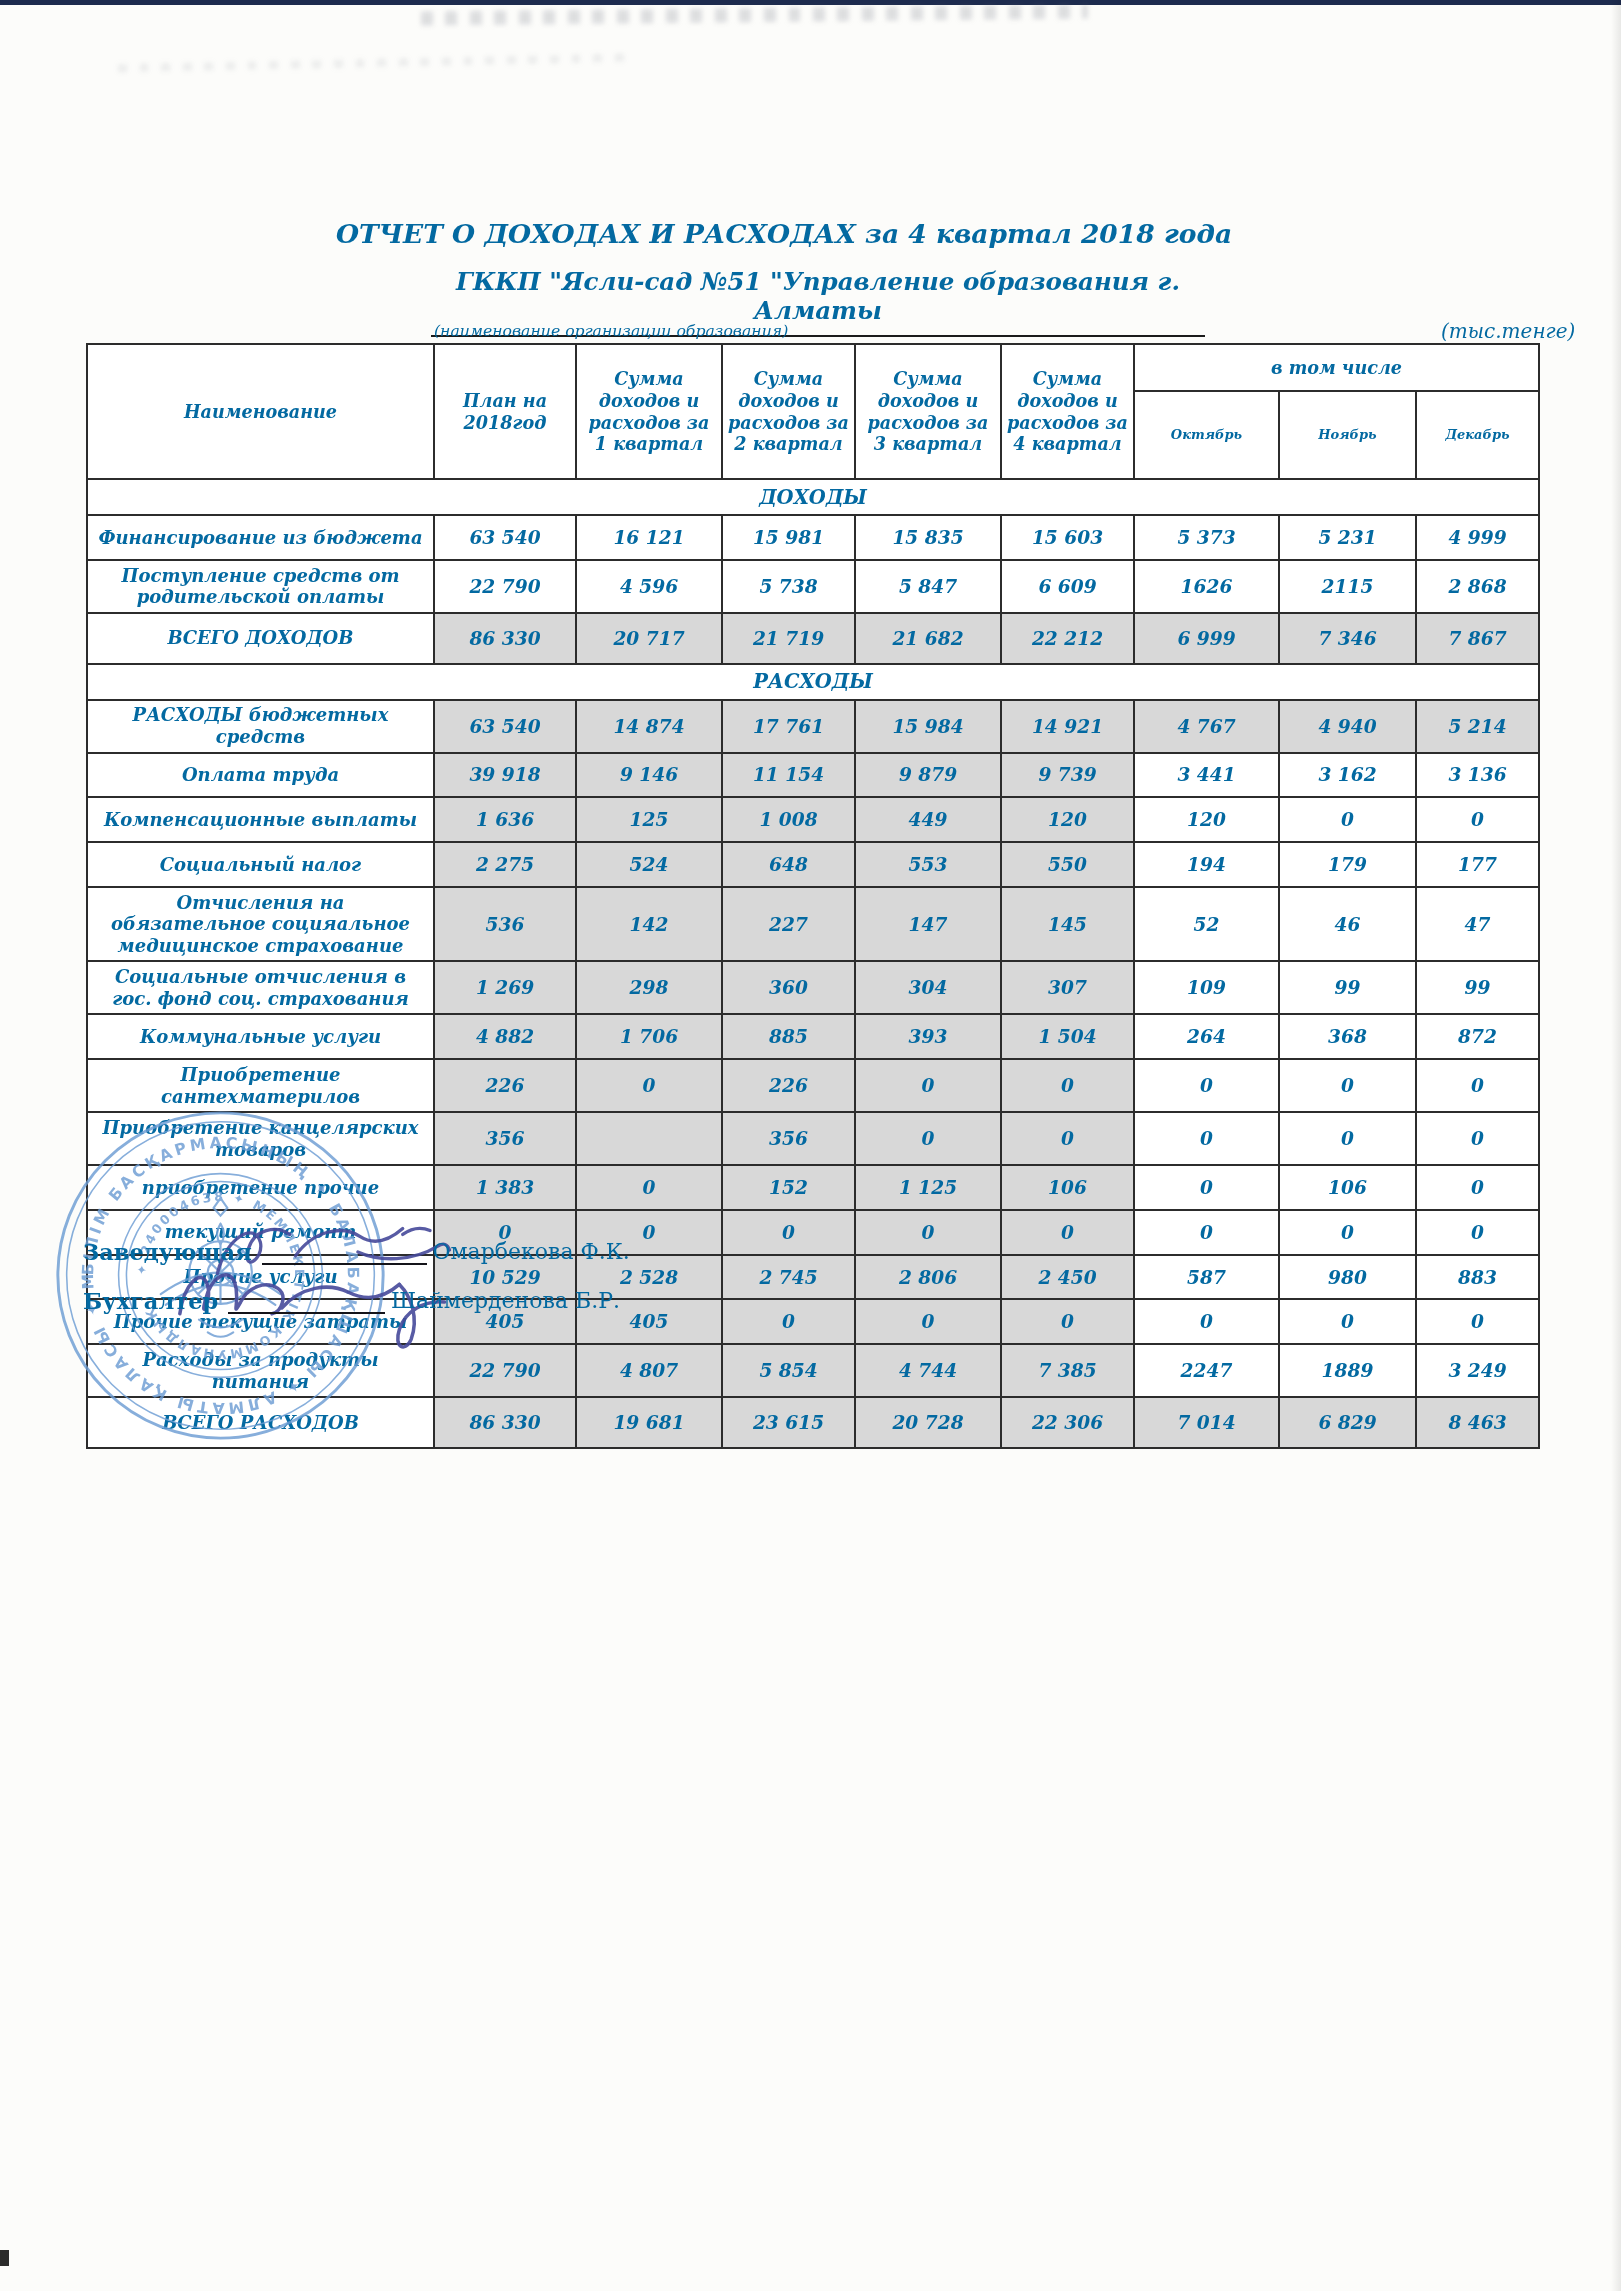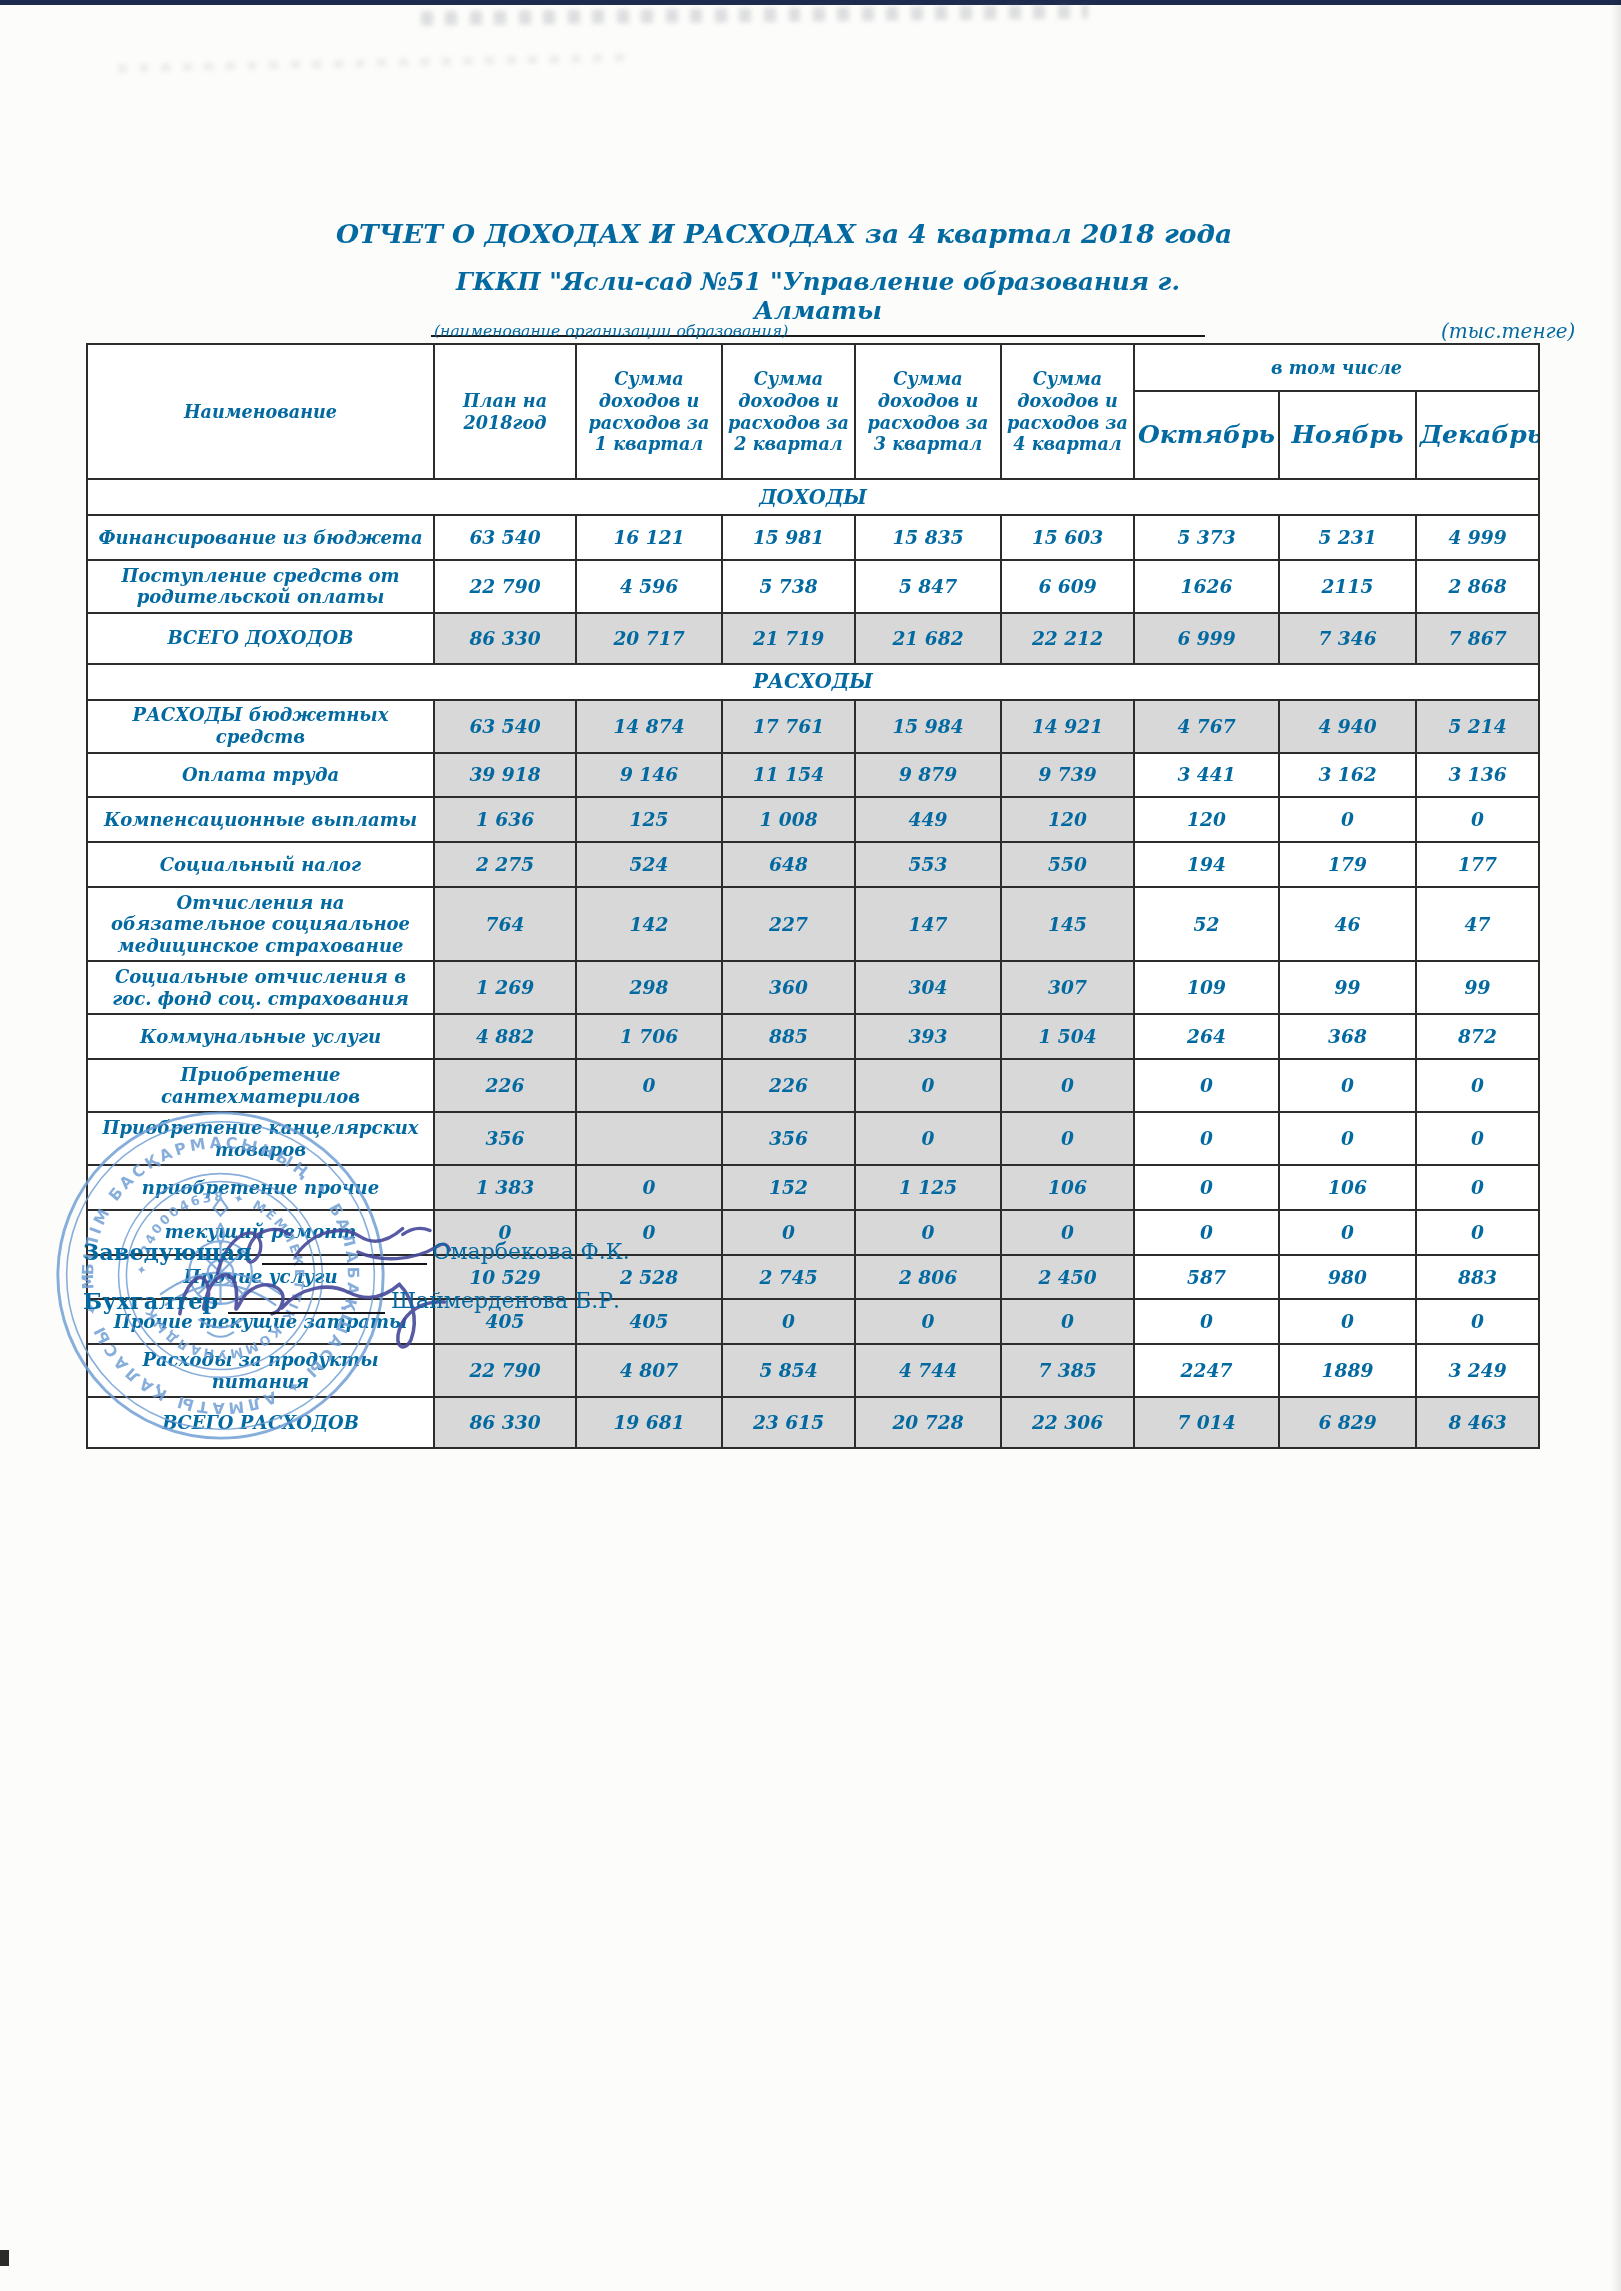--- a/index.html
+++ b/index.html
@@ -38,21 +38,21 @@
     border-collapse:collapse;table-layout:fixed;background:#fff;
   }
   table.report th,table.report td{
     border:2px solid #2c2c2c;
     vertical-align:middle;text-align:center;
     font-weight:700;font-style:italic;
     overflow:hidden;
   }
   table.report thead th{font-size:17.6px;line-height:1.25;padding:2px 2.9px;}
   table.report thead tr.h1 th{height:41px;}
-  table.report thead tr.h2 th{height:82px;font-size:25px;}
+  table.report thead tr.h2 th{height:82px;font-size:13px;}
   td.section-cell{font-size:19.6px;height:32px;background:#fff;}
   td.name-cell{font-size:18px;line-height:1.2;padding:3.9px 9.8px;background:#fff;}
   td.num-cell{font-size:18.6px;padding:3.9px 2px;height:35px;}
   td.shaded{background:#d8d8d8;}
   tr.total-row td{height:41px;}
 
   .sig-row{position:absolute;left:83px;display:flex;align-items:center;}
   .sig-row.r1{top:1237px;}
   .sig-row.r2{top:1286px;}
   .sig-role{font-size:22.5px;font-weight:700;}
@@ -193,21 +193,21 @@
           <td class="num-cell shaded">524</td>
           <td class="num-cell shaded">648</td>
           <td class="num-cell shaded">553</td>
           <td class="num-cell shaded">550</td>
           <td class="num-cell">194</td>
           <td class="num-cell">179</td>
           <td class="num-cell">177</td>
         </tr>
         <tr>
           <td class="name-cell">Отчисления на обязательное социяальное медицинское страхование</td>
-          <td class="num-cell shaded">764</td>
+          <td class="num-cell shaded">536</td>
           <td class="num-cell shaded">142</td>
           <td class="num-cell shaded">227</td>
           <td class="num-cell shaded">147</td>
           <td class="num-cell shaded">145</td>
           <td class="num-cell">52</td>
           <td class="num-cell">46</td>
           <td class="num-cell">47</td>
         </tr>
         <tr>
           <td class="name-cell">Социальные отчисления в гос. фонд соц. страхования</td>

